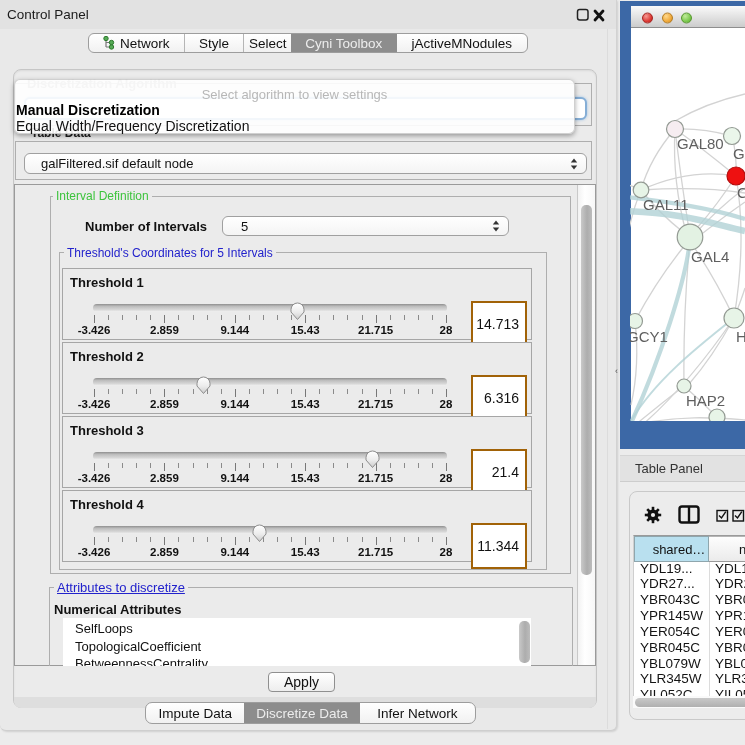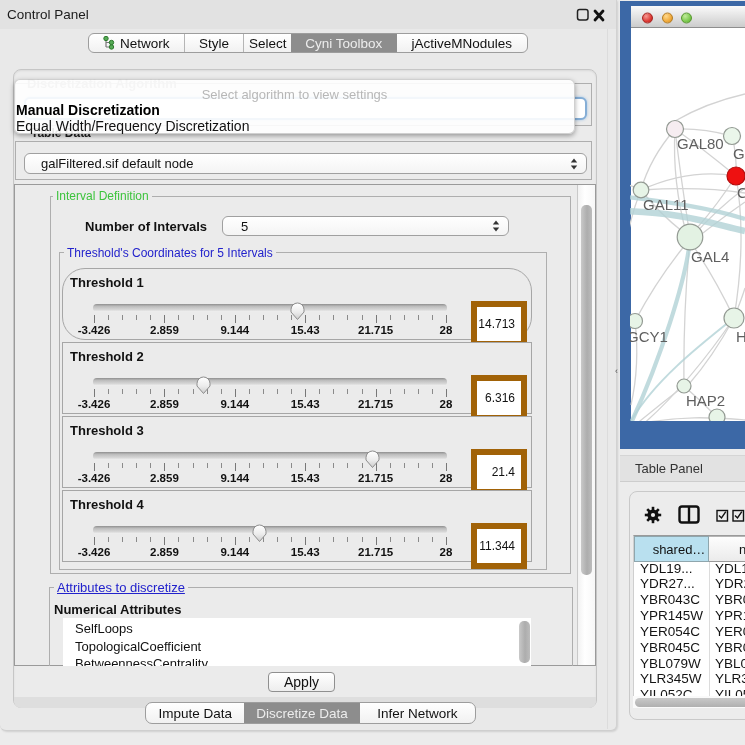--- a/index.html
+++ b/index.html
@@ -46,21 +46,21 @@
   background:linear-gradient(#8f8f8f,#bdbdbd 30%,#d6d6d6 70%,#f2f2f2); border-radius:4px; }
 .ticks-min { position:absolute; left:31px; top:46px; width:353px; height:5px;
   background:repeating-linear-gradient(90deg,#8a8a8a 0,#8a8a8a 1px,transparent 1px,transparent 14.08px); }
 .ticks-maj { position:absolute; left:31px; top:46px; width:353px; height:8px;
   background:repeating-linear-gradient(90deg,#777 0,#777 1px,transparent 1px,transparent 70.4px); }
 .tick-last { position:absolute; top:46px; height:8px; width:1px; background:#777; }
 .slabels { position:absolute; left:0; top:55px; width:470px; height:12px;
   font-size:11.5px; font-weight:bold; color:#111; }
 .slabels span { position:absolute; transform:translateX(-50%); }
 .vbox { position:absolute; left:408px; top:32px; width:56px; height:46px;
-  background:#fff; border:6px solid #a16207; font-size:12px; color:#111;
+  background:#fff; border:2px solid #a16207; font-size:14px; color:#111;
   display:flex; align-items:center; justify-content:flex-end; padding-right:6px; }
 .thumb { position:absolute; top:32px; width:17px; height:20px; }
 
 
 #attrlist { left:63px; top:618px; width:468px; height:48px; background:#fff;
   font-size:13px; color:#111; overflow:hidden; }
 #attrlist { padding-top:3px; } #attrlist div { padding:0 0 0 12px; height:17.5px; }
 
 
 #applybtn { left:268px; top:672px; width:67px; height:20px;
@@ -158,21 +158,21 @@
   <div class="combo" style="left:222px; top:216px; width:287px; height:20px; padding-left:18px;">5
     <svg class="spinner" width="8" height="12" viewBox="0 0 8 12">
         <path d="M4 0.5 L7.2 4.5 L0.8 4.5 Z" fill="#333"></path>
         <path d="M4 11.5 L7.2 7.5 L0.8 7.5 Z" fill="#333"></path>
       </svg>
   </div>
 
   <div class="group" style="left:59px; top:252px; width:488px; height:318px;"></div>
   <div class="abs grouplabel" style="left:64px; top:246px; color:#2222cc;">Threshold's Coordinates for 5 Intervals</div>
 
-  <div class="tpanel" style="top:268px;border-radius:23px;">
+  <div class="tpanel" style="top:268px;">
     <div class="tlabel">Threshold 1</div>
     <div class="track"></div>
     <div class="ticks-min"></div>
     <div class="ticks-maj"></div>
     <div class="tick-last" style="left:383px;"></div>
     <div class="slabels">
         <span style="left:31.0px;">-3.426</span>
         <span style="left:101.4px;">2.859</span>
         <span style="left:171.8px;">9.144</span>
         <span style="left:242.2px;">15.43</span>

